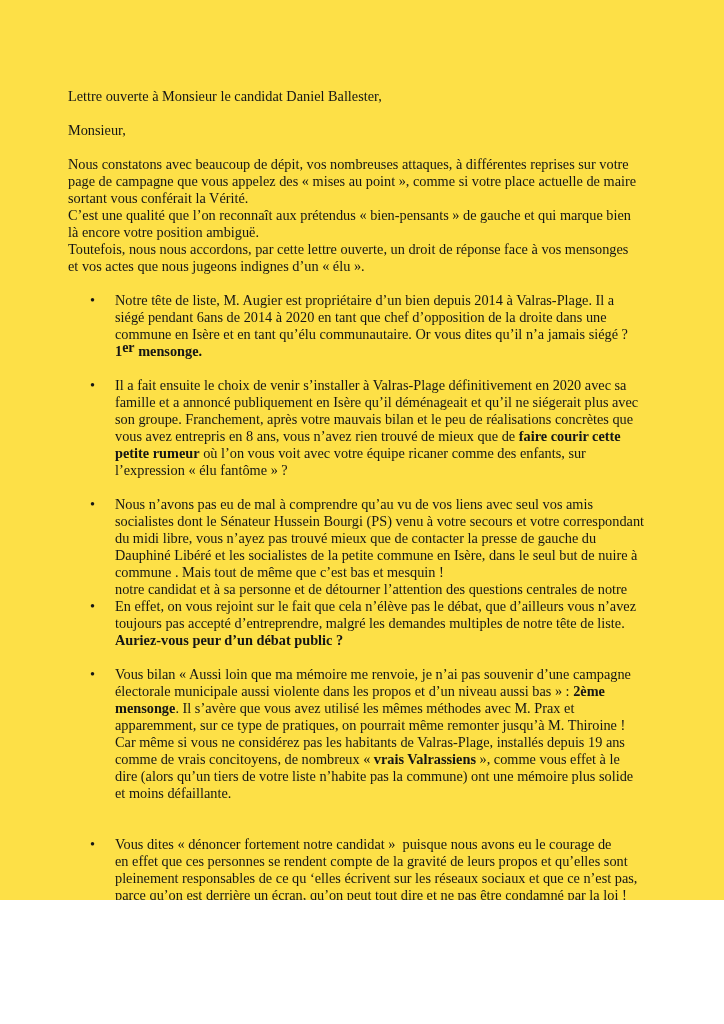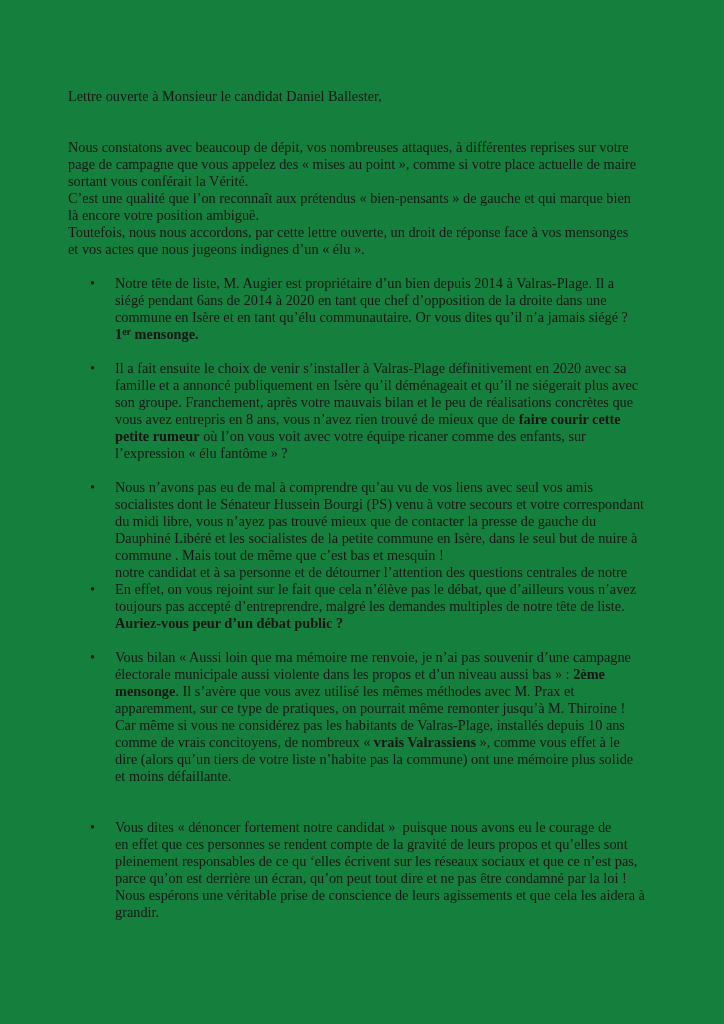--- a/index.html
+++ b/index.html
@@ -1,57 +1,60 @@
 <!DOCTYPE html>
 <html lang="fr"><head>
 <meta charset="utf-8">
 <style>
   * { margin: 0; padding: 0; box-sizing: border-box; }
   html, body { background: #ffffff; }
   .page {
     position: relative;
     width: 724px;
-    height: 1024px;
+    height: 900px;
     margin: 0 auto;
-    background: #15803d;
+    background: #fde047;
     color: #151515;
     font-family: "Liberation Serif", "DejaVu Serif", serif;
     font-size: 14.3px;
     line-height: 17px;
     padding: 88px 60px 0 68px;
     overflow: hidden;
   }
   .letter-body { width: 100%; }
   .para { }
   .line { white-space: pre; }
   .bullet { position: relative; padding-left: 47px; }
   .bullet > .bullet-marker {
     position: absolute;
     left: 22px;
     top: 0;
     line-height: 17px;
   }
   .b { font-weight: bold; }
   .sup {
-    font-size: 10px;
+    font-size: 14px;
     vertical-align: 4.5px;
     line-height: 0;
     font-family: Liberation Serif, serif;
   }
   .spacer { width: 100%; }
 </style>
 </head>
 <body>
 
 <div class="page">
   <div class="letter-body">
       <div class="para">
         <div class="line"><span>Lettre ouverte à Monsieur le candidat Daniel Ballester,</span></div>
       </div>
       <div class="spacer" style="height: 17px;"></div>
+      <div class="para">
+        <div class="line"><span>Monsieur,</span></div>
+      </div>
       <div class="spacer" style="height: 17px;"></div>
       <div class="para">
         <div class="line"><span>Nous constatons avec beaucoup de dépit, vos nombreuses attaques, à différentes reprises sur votre</span></div>
         <div class="line"><span>page de campagne que vous appelez des « mises au point », comme si votre place actuelle de maire</span></div>
         <div class="line"><span>sortant vous conférait la Vérité.</span></div>
         <div class="line"><span>C’est une qualité que l’on reconnaît aux prétendus « bien-pensants » de gauche et qui marque bien</span></div>
         <div class="line"><span>là encore votre position ambiguë.</span></div>
         <div class="line"><span>Toutefois, nous nous accordons, par cette lettre ouverte, un droit de réponse face à vos mensonges</span></div>
         <div class="line"><span>et vos actes que nous jugeons indignes d’un « élu ».</span></div>
       </div>
@@ -89,21 +92,21 @@
         <div class="line"><span>toujours pas accepté d’entreprendre, malgré les demandes multiples de notre tête de liste.</span></div>
         <div class="line"><span class="b">Auriez-vous peur d’un débat public ?</span></div>
       </div>
       <div class="spacer" style="height: 17px;"></div>
       <div class="bullet">
         <span class="bullet-marker">•</span>
         <div class="line"><span>Vous bilan « Aussi loin que ma mémoire me renvoie, je n’ai pas souvenir d’une campagne</span></div>
         <div class="line"><span>électorale municipale aussi violente dans les propos et d’un niveau aussi bas » : </span><span class="b">2ème</span></div>
         <div class="line"><span class="b">mensonge</span><span>. Il s’avère que vous avez utilisé les mêmes méthodes avec M. Prax et</span></div>
         <div class="line"><span>apparemment, sur ce type de pratiques, on pourrait même remonter jusqu’à M. Thiroine !</span></div>
-        <div class="line"><span>Car même si vous ne considérez pas les habitants de Valras-Plage, installés depuis 10 ans</span></div>
+        <div class="line"><span>Car même si vous ne considérez pas les habitants de Valras-Plage, installés depuis 19 ans</span></div>
         <div class="line"><span>comme de vrais concitoyens, de nombreux « </span><span class="b">vrais Valrassiens</span><span> », comme vous effet à le</span></div>
         <div class="line"><span>dire (alors qu’un tiers de votre liste n’habite pas la commune) ont une mémoire plus solide</span></div>
         <div class="line"><span>et moins défaillante.</span></div>
       </div>
       <div class="spacer" style="height: 34px;"></div>
       <div class="bullet">
         <span class="bullet-marker">•</span>
         <div class="line"><span>Vous dites « dénoncer fortement notre candidat »  puisque nous avons eu le courage de</span></div>
         <div class="line"><span>en effet que ces personnes se rendent compte de la gravité de leurs propos et qu’elles sont</span></div>
         <div class="line"><span>pleinement responsables de ce qu ‘elles écrivent sur les réseaux sociaux et que ce n’est pas,</span></div>

